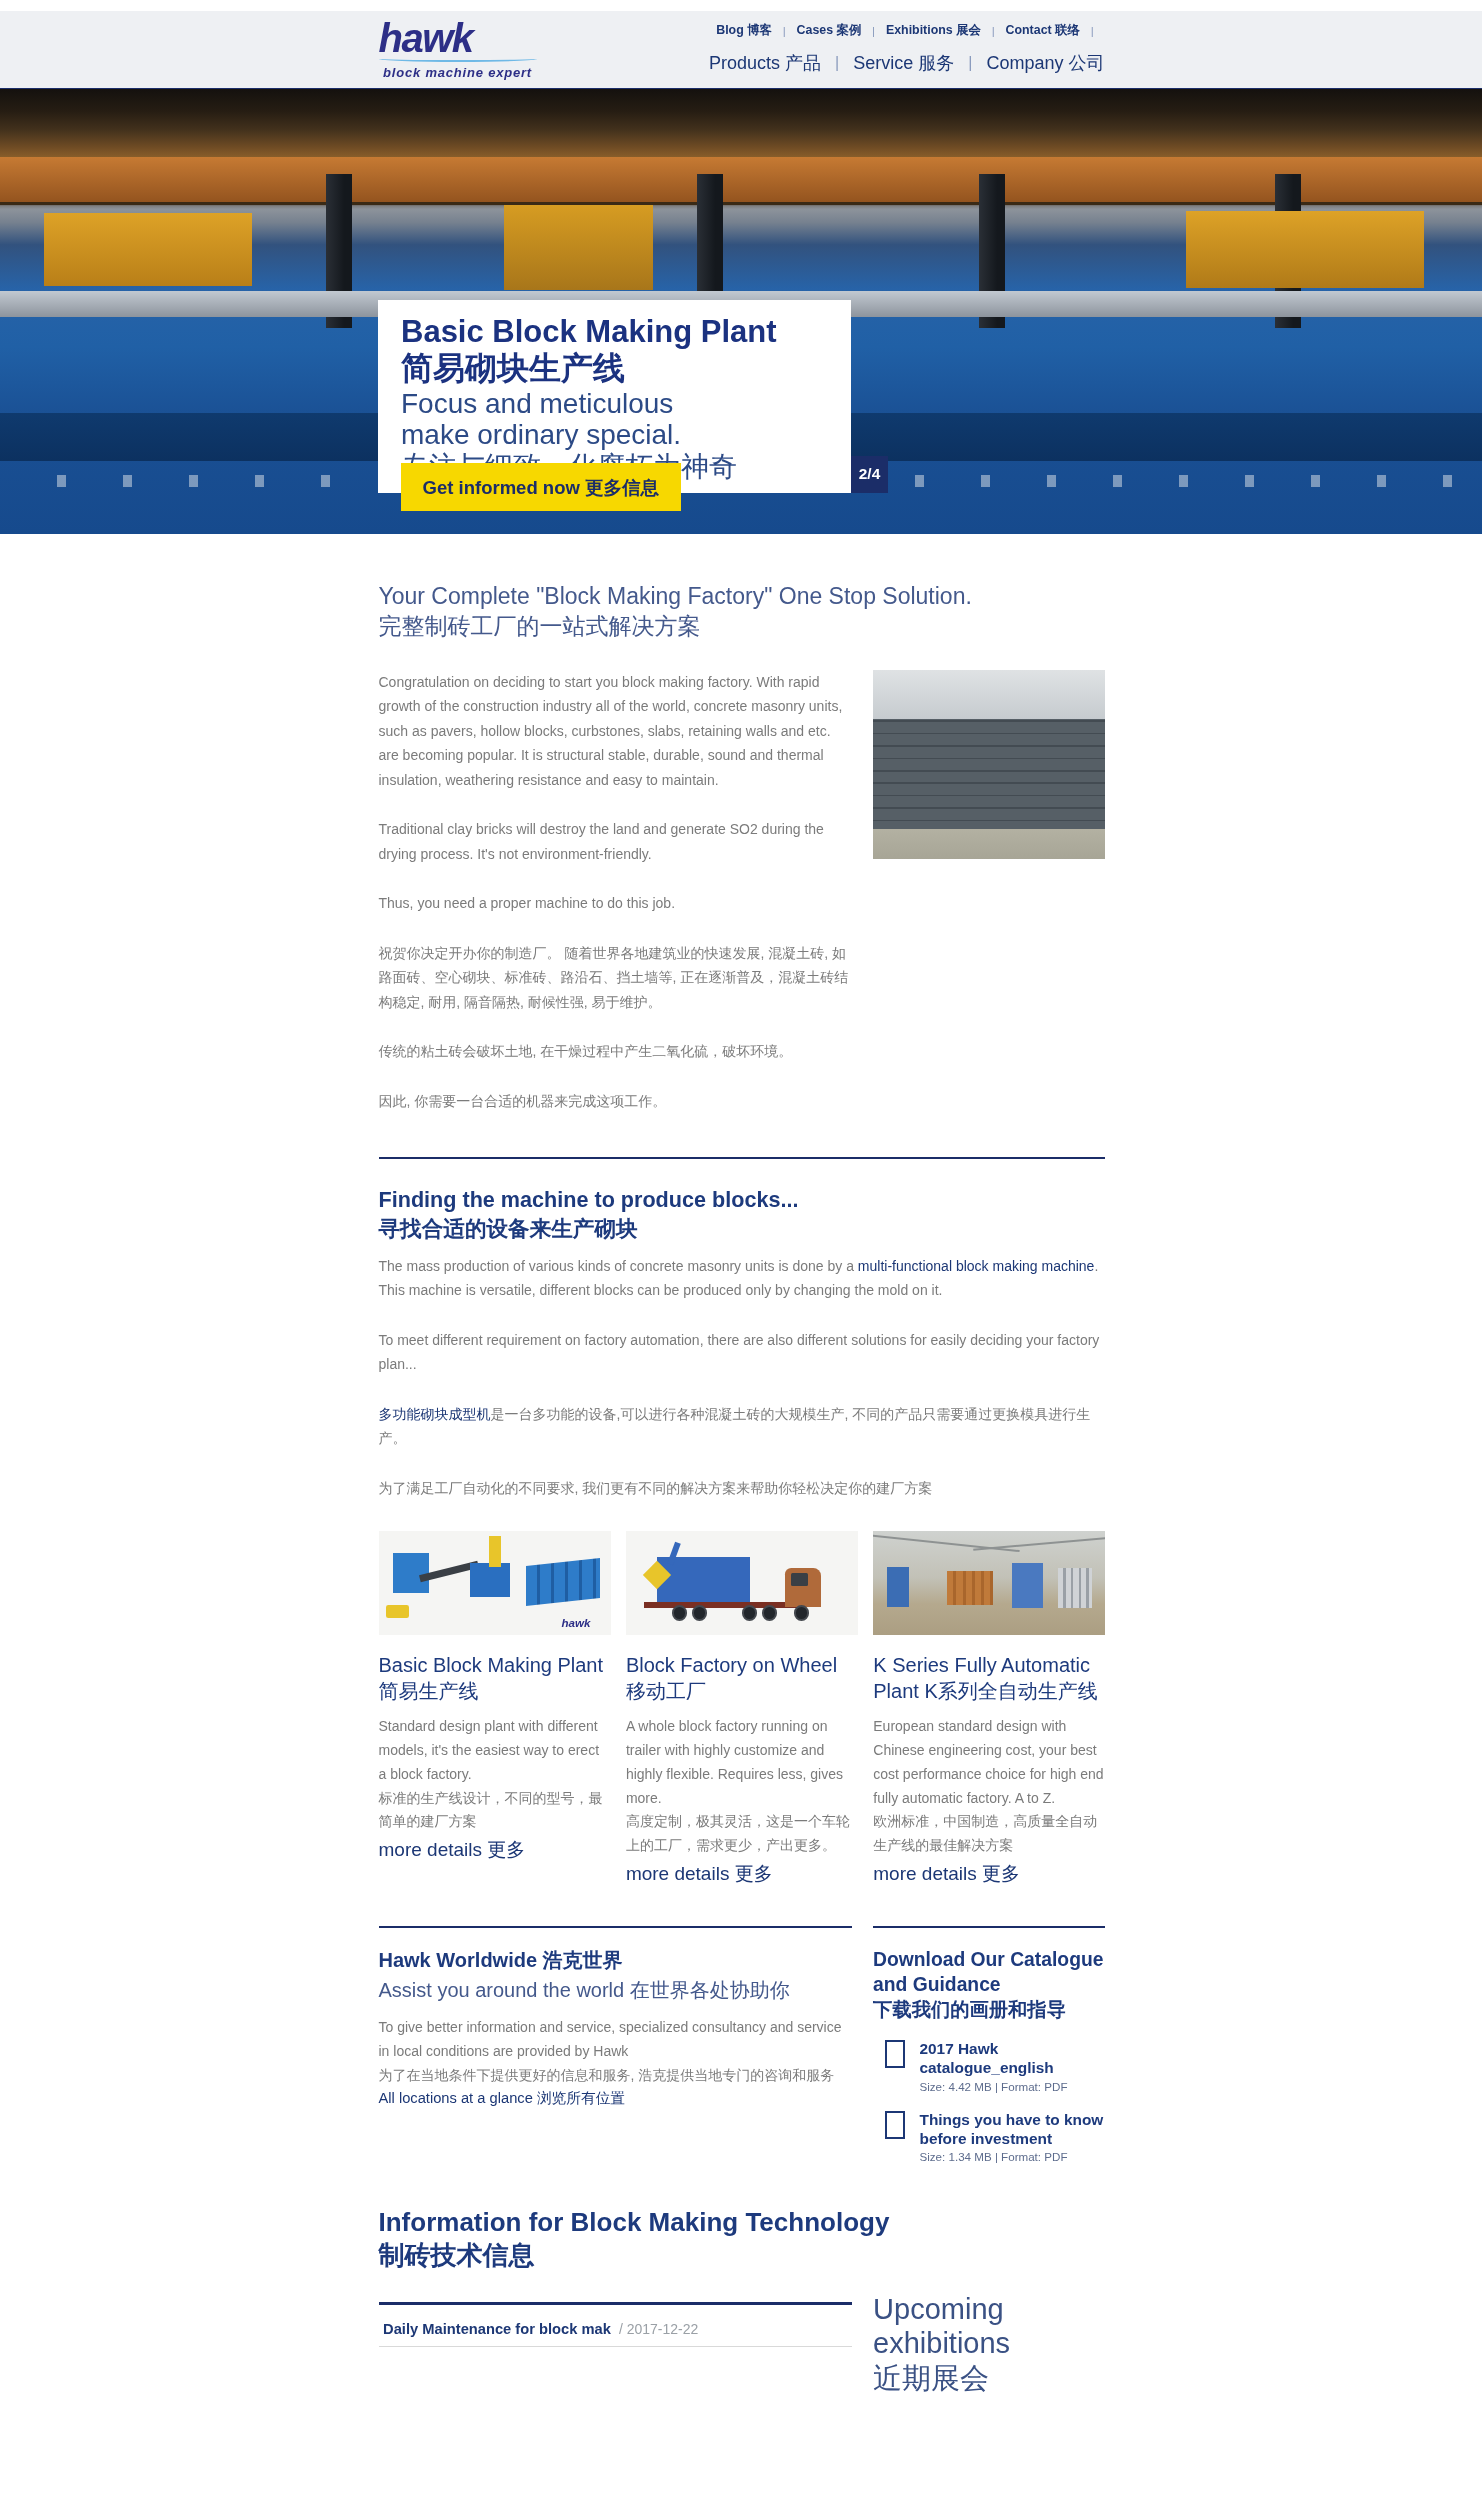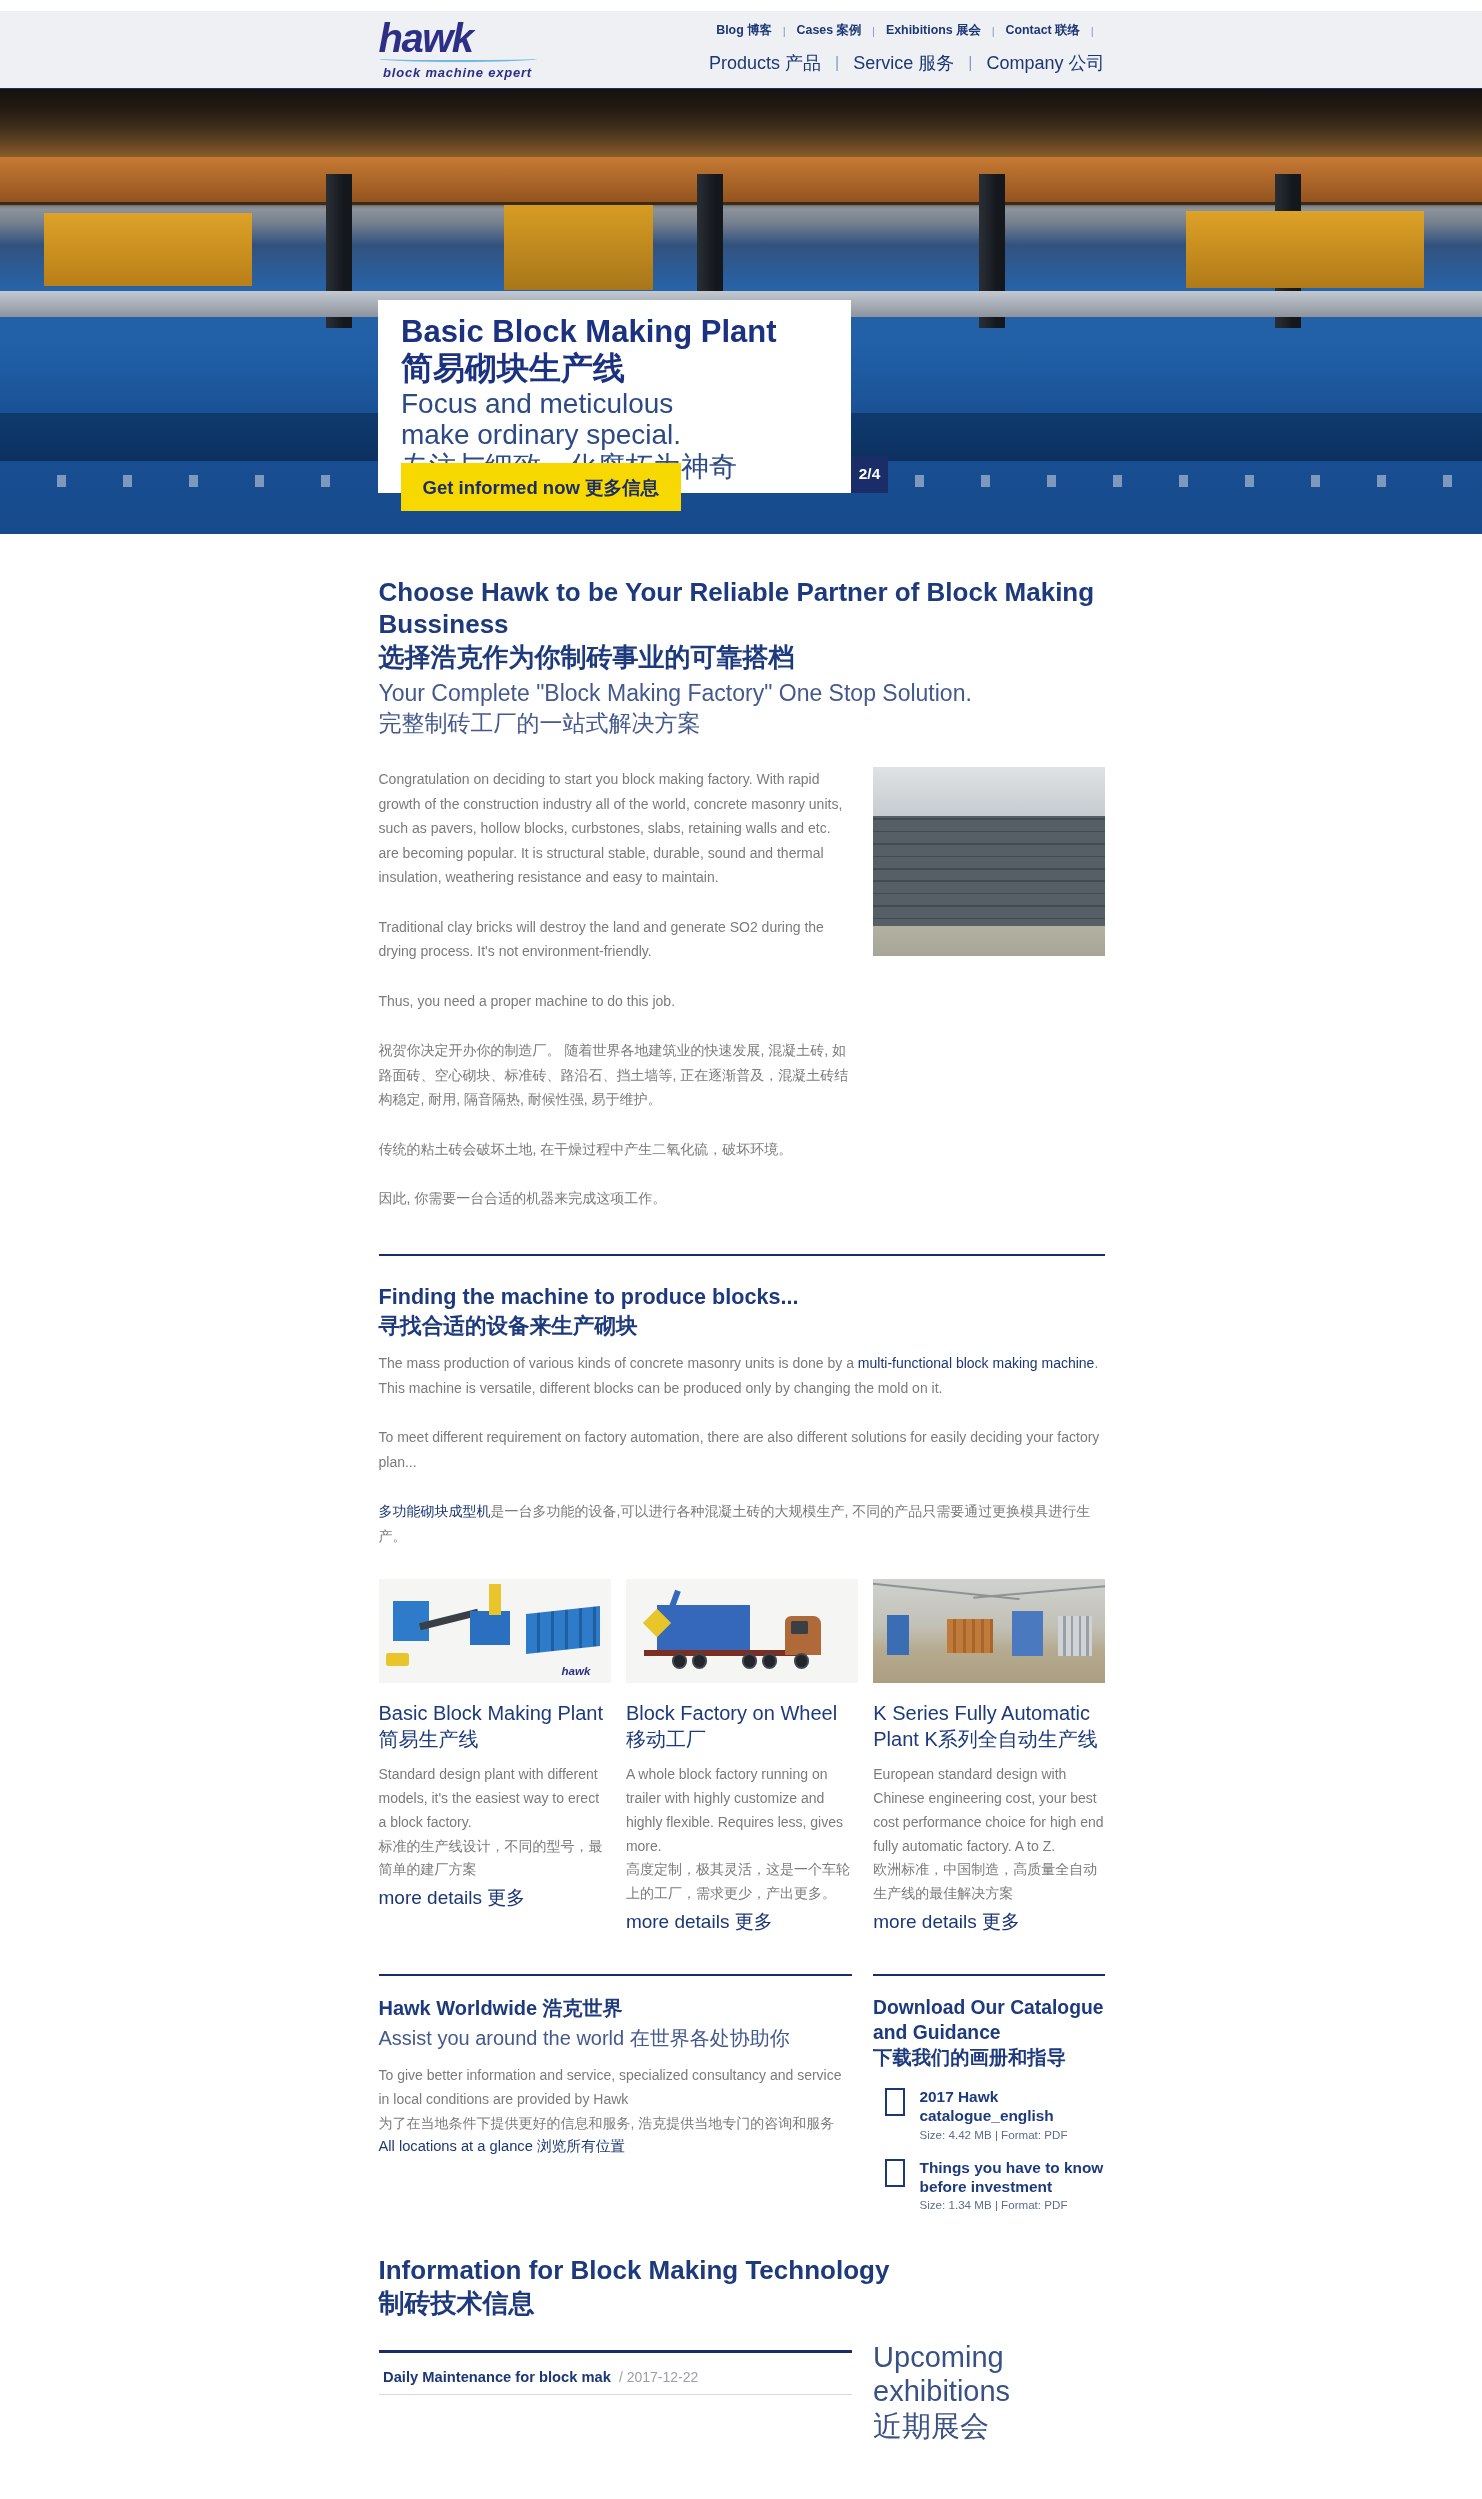--- a/index.html
+++ b/index.html
@@ -184,24 +184,20 @@
     <div class="hero-sub-en">make ordinary special.</div>
     <div class="hero-sub-zh">专注与细致，化腐朽为神奇</div>
     <button class="hero-cta">Get informed now 更多信息</button>
     <div class="hero-badge">2/4</div>
   </div>
 </section>
 
 <main class="container">
 
   <section class="section-intro">
-    <h1 class="page-h">
-      <span>Choose Hawk to be Your Reliable Partner of Block Making Bussiness</span><br>
-      <span>选择浩克作为你制砖事业的可靠搭档</span>
-    </h1>
     <div class="page-sub">
       <span>Your Complete "Block Making Factory" One Stop Solution.</span><br>
       <span>完整制砖工厂的一站式解决方案</span>
     </div>
     <div class="intro-cols">
       <div>
         <p class="para">Congratulation on deciding to start you block making factory. With rapid growth of the construction industry all of the world, concrete masonry units, such as pavers, hollow blocks, curbstones, slabs, retaining walls and etc. are becoming popular. It is structural stable, durable, sound and thermal insulation, weathering resistance and easy to maintain.</p>
         <p class="para">Traditional clay bricks will destroy the land and generate SO2 during the drying process. It's not environment-friendly.</p>
         <p class="para">Thus, you need a proper machine to do this job.</p>
         <p class="para">祝贺你决定开办你的制造厂。 随着世界各地建筑业的快速发展, 混凝土砖, 如路面砖、空心砌块、标准砖、路沿石、挡土墙等, 正在逐渐普及，混凝土砖结构稳定, 耐用, 隔音隔热, 耐候性强, 易于维护。</p>
@@ -223,20 +219,21 @@
       <span>Finding the machine to produce blocks...</span><br>
       <span>寻找合适的设备来生产砌块</span>
     </h2>
     <p class="para">
       <span>The mass production of various kinds of concrete masonry units is done by a </span><a href="#" class="inline-link">multi-functional block making machine</a><span>. This machine is versatile, different blocks can be produced only by changing the mold on it.</span>
     </p>
     <p class="para">To meet different requirement on factory automation, there are also different solutions for easily deciding your factory plan...</p>
     <p class="para">
       <a href="#" class="inline-link">多功能砌块成型机</a><span>是一台多功能的设备,可以进行各种混凝土砖的大规模生产, 不同的产品只需要通过更换模具进行生产。</span>
     </p>
+    <p class="para">为了满足工厂自动化的不同要求, 我们更有不同的解决方案来帮助你轻松决定你的建厂方案</p>
   </section>
 
   <section class="products">
 
     <article>
       <div class="product-img">
         <div class="pi-shape p1-hopper"></div>
         <div class="pi-shape p1-conv"></div>
         <div class="pi-shape p1-machine"></div>
         <div class="pi-shape p1-silo"></div>

